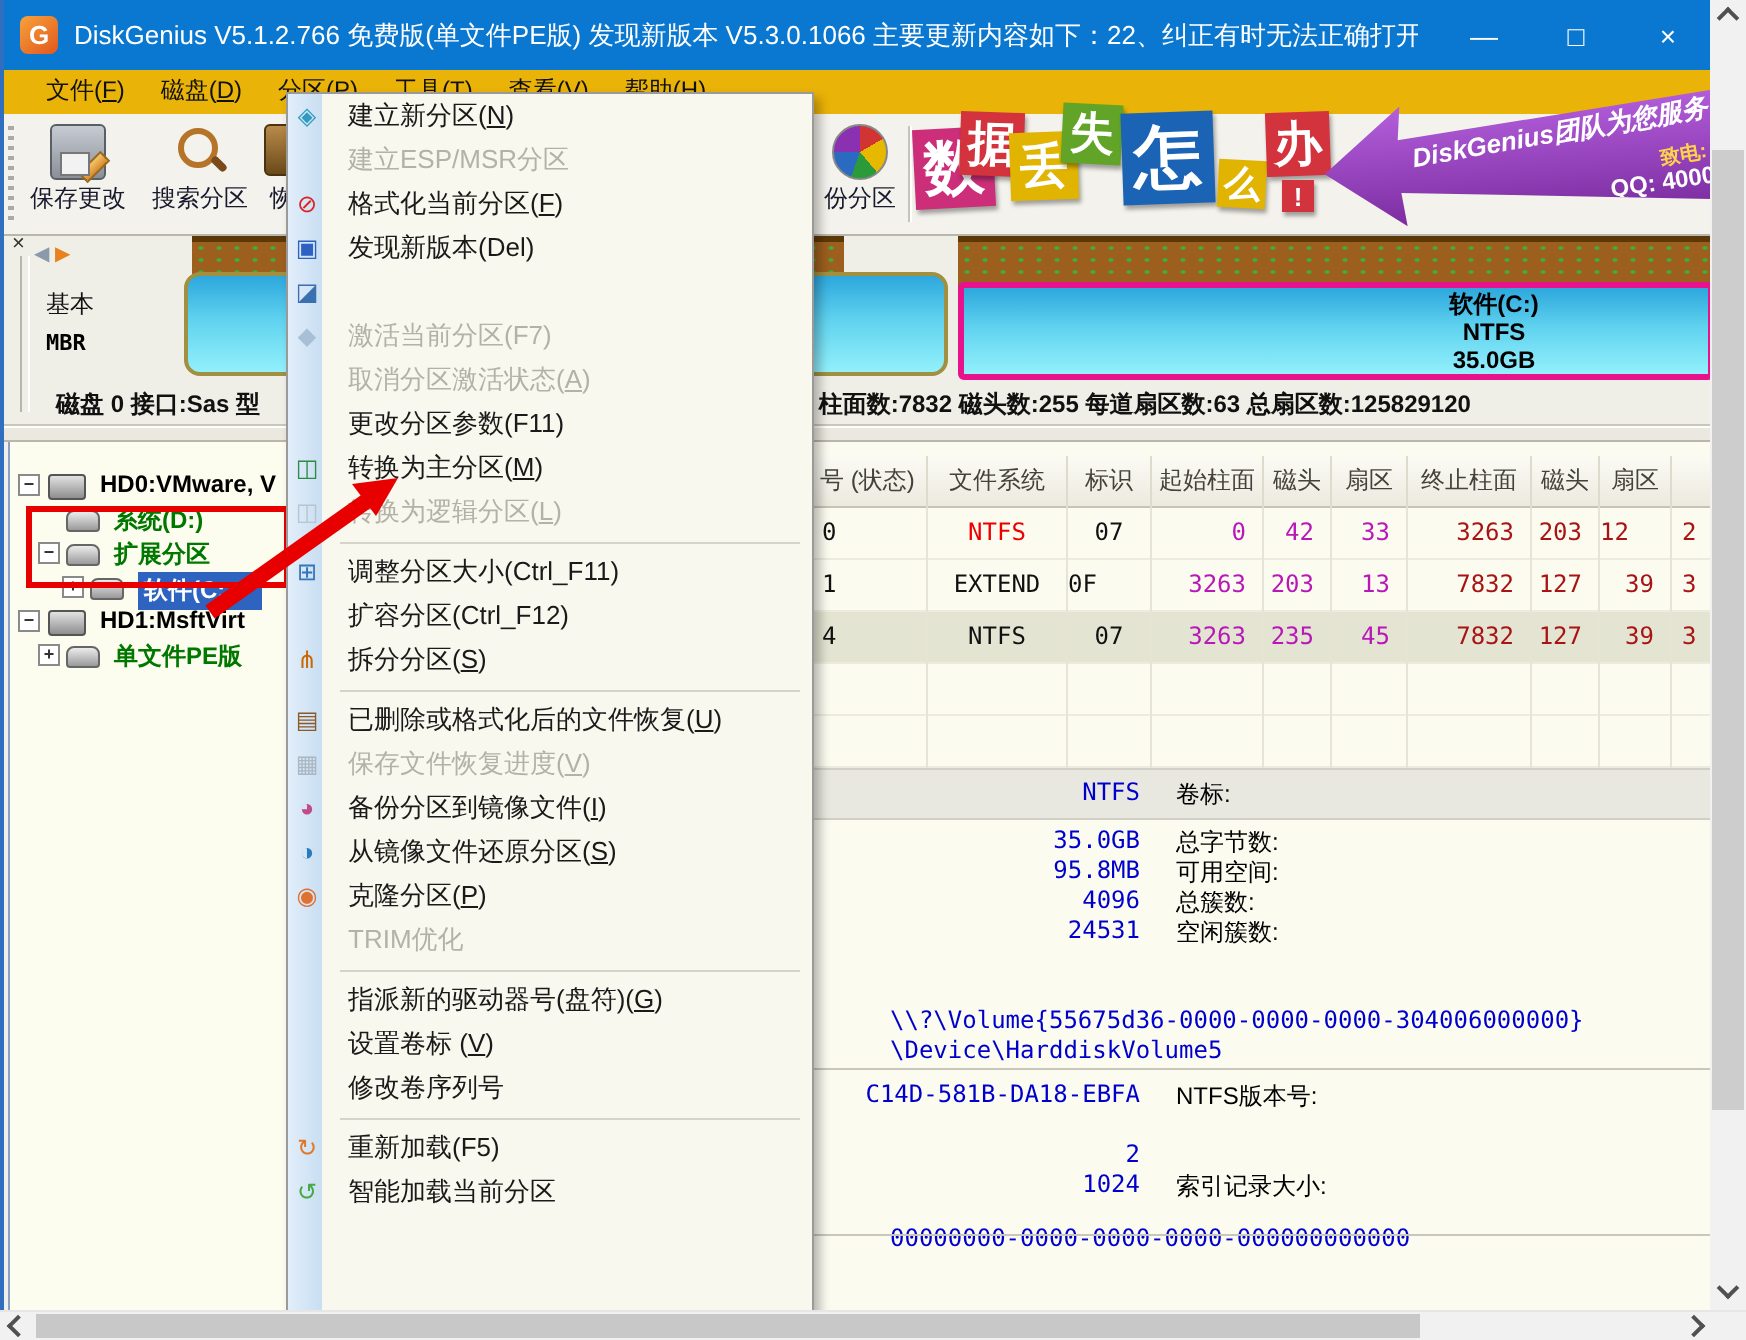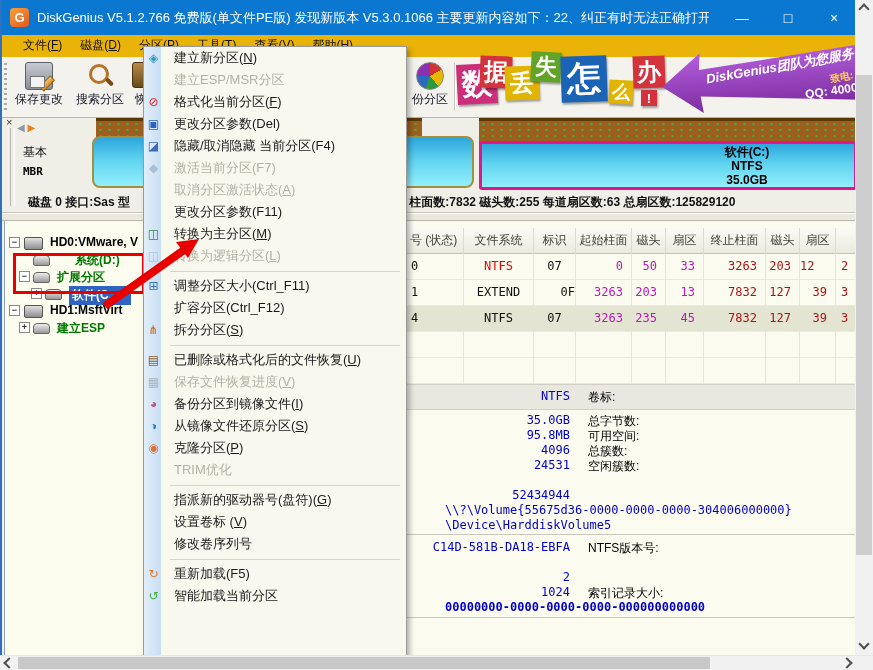--- a/index.html
+++ b/index.html
@@ -226,41 +226,41 @@
     <div class="main">
       <div class="tree">
         <div class="redrect"></div>
       <div class="trow" style="top: 13px;">
             <span class="texp" style="left: 4px;">−</span>
             <span class="ticon-disk" style="left: 19px;"></span>
             <span class="tlabel t-disk" style="left: 45px;">HD0:VMware, V</span>
           </div>
           <div class="trow" style="top: 30px;">
             <span class="ticon-part" style="left: 28px;"></span>
-            <span class="tlabel t-part" style="left: 52px; margin-left: 18px;">系统(D:)</span>
+            <span class="tlabel t-part" style="left: 52px;">系统(D:)</span>
           </div>
           <div class="trow" style="top: 47px;">
             <span class="texp" style="left: 14px;">−</span>
             <span class="ticon-part" style="left: 28px;"></span>
             <span class="tlabel t-part" style="left: 52px;">扩展分区</span>
           </div>
           <div class="trow" style="top: 64px;">
             <span class="texp" style="left: 26px;">+</span>
             <span class="ticon-part" style="left: 40px;"></span>
             <span class="tlabel t-sel" style="left: 64px;">软件(C:</span>
           </div>
           <div class="trow" style="top: 81px;">
             <span class="texp" style="left: 4px;">−</span>
             <span class="ticon-disk" style="left: 19px;"></span>
             <span class="tlabel t-disk" style="left: 45px;">HD1:MsftVirt</span>
           </div>
           <div class="trow" style="top: 98px;">
             <span class="texp" style="left: 14px;">+</span>
             <span class="ticon-part" style="left: 28px;"></span>
-            <span class="tlabel t-part" style="left: 52px;">建立ESP</span>
+            <span class="tlabel t-part" style="left: 52px;">单文件PE版</span>
           </div>
         </div>
       <div class="rightpanel">
         <div class="ptable">
             <div class="phead">
               <span class="pcell" style="left: 0px; width: 59px; text-align: left; padding-left: 5px;">号 (状态)</span>
               <span class="pcell" style="left: 59px; width: 70px; text-align: center;">文件系统</span>
               <span class="pcell" style="left: 129px; width: 42px; text-align: center;">标识</span>
               <span class="pcell" style="left: 171px; width: 56px; text-align: center;">起始柱面</span>
               <span class="pcell" style="left: 227px; width: 34px; text-align: center;">磁头</span>
@@ -268,31 +268,31 @@
               <span class="pcell" style="left: 299px; width: 62px; text-align: center;">终止柱面</span>
               <span class="pcell" style="left: 361px; width: 34px; text-align: center;">磁头</span>
               <span class="pcell" style="left: 395px; width: 36px; text-align: center;">扇区</span>
               <span class="pcell" style="left: 431px; width: 29px; text-align: center;"></span>
             </div>
             <div class="prow" style="top: 26px;">
               <span class="pcell" style="left: 0px; width: 59px; text-align: left; padding-left: 6px;">0</span>
               <span class="pcell c-red" style="left: 59px; width: 70px; text-align: center;">NTFS</span>
               <span class="pcell" style="left: 129px; width: 42px; text-align: center;">07</span>
               <span class="pcell c-start" style="left: 171px; width: 56px; text-align: right; padding-right: 8px;">0</span>
-              <span class="pcell c-start" style="left: 227px; width: 34px; text-align: right; padding-right: 8px;">50</span>
+              <span class="pcell c-start" style="left: 227px; width: 34px; text-align: right; padding-right: 8px;">42</span>
               <span class="pcell c-start" style="left: 261px; width: 38px; text-align: right; padding-right: 8px;">33</span>
               <span class="pcell c-end" style="left: 299px; width: 62px; text-align: right; padding-right: 8px;">3263</span>
               <span class="pcell c-end" style="left: 361px; width: 34px; text-align: right; padding-right: 8px;">203</span>
               <span class="pcell c-end" style="left: 395px; width: 36px; text-align: right; padding-right: 24px;">12</span>
               <span class="pcell c-end" style="left: 431px; width: 29px; text-align: left; padding-left: 5px;">2</span>
             </div>
             <div class="prow" style="top: 52px;">
               <span class="pcell" style="left: 0px; width: 59px; text-align: left; padding-left: 6px;">1</span>
               <span class="pcell" style="left: 59px; width: 70px; text-align: center;">EXTEND</span>
-              <span class="pcell" style="left: 129px; width: 42px; text-align: right;">0F</span>
+              <span class="pcell" style="left: 129px; width: 42px; text-align: left;">0F</span>
               <span class="pcell c-start" style="left: 171px; width: 56px; text-align: right; padding-right: 8px;">3263</span>
               <span class="pcell c-start" style="left: 227px; width: 34px; text-align: right; padding-right: 8px;">203</span>
               <span class="pcell c-start" style="left: 261px; width: 38px; text-align: right; padding-right: 8px;">13</span>
               <span class="pcell c-end" style="left: 299px; width: 62px; text-align: right; padding-right: 8px;">7832</span>
               <span class="pcell c-end" style="left: 361px; width: 34px; text-align: right; padding-right: 8px;">127</span>
               <span class="pcell c-end" style="left: 395px; width: 36px; text-align: right; padding-right: 8px;">39</span>
               <span class="pcell c-end" style="left: 431px; width: 29px; text-align: left; padding-left: 5px;">3</span>
             </div>
             <div class="prow sel-row" style="top: 78px;">
               <span class="pcell" style="left: 0px; width: 59px; text-align: left; padding-left: 6px;">4</span>
@@ -346,53 +346,49 @@
               <span class="dlab">可用空间:</span>
             </div>
             <div class="dline" style="top: 59px;">
               <span class="dval">4096</span>
               <span class="dlab">总簇数:</span>
             </div>
             <div class="dline" style="top: 74px;">
               <span class="dval">24531</span>
               <span class="dlab">空闲簇数:</span>
             </div>
-            <div class="dline" style="top: 104px;">
-              <span class="dval">52434944</span>
-              <span class="dlab"></span>
-            </div>
             <div class="dpath" style="top: 119px;">\\?\Volume{55675d36-0000-0000-0000-304006000000}</div>
             <div class="dpath" style="top: 134px;">\Device\HarddiskVolume5</div>
             <div class="dsep" style="top: 150px;"></div>
             <div class="dline" style="top: 156px;">
               <span class="dval">C14D-581B-DA18-EBFA</span>
               <span class="dlab">NTFS版本号:</span>
             </div>
             <div class="dline" style="top: 186px;">
               <span class="dval">2</span>
             </div>
             <div class="dline" style="top: 201px;">
               <span class="dval">1024</span>
               <span class="dlab">索引记录大小:</span>
             </div>
-            <div class="dpath" style="top: 216px; font-weight: bold;">00000000-0000-0000-0000-000000000000</div>
+            <div class="dpath" style="top: 228px;">00000000-0000-0000-0000-000000000000</div>
             <div class="dsep" style="top: 233px;"></div>
           </div>
       </div>
     </div>
   </div>
 
   <div class="ctxmenu">
     <div class="ctxstrip"></div>
     <div style="position:relative;">
         <div class="mi"><span class="mic" style="color: rgb(47, 155, 193);">◈</span><span class="mit">建立新分区(<u>N</u>)</span></div>
         <div class="mi dis"><span class="mic"></span><span class="mit">建立ESP/MSR分区</span></div>
         <div class="mi"><span class="mic" style="color: rgb(221, 34, 34);">⊘</span><span class="mit">格式化当前分区(<u>F</u>)</span></div>
-        <div class="mi"><span class="mic" style="color: rgb(45, 98, 194);">▣</span><span class="mit">更改分区参数(Del)</span></div>
-        <div class="mi"><span class="mic" style="color: rgb(58, 111, 176);">◪</span><span class="mit">隐藏/取消隐藏 当前分区(F4)</span></div>
+        <div class="mi"><span class="mic" style="color: rgb(45, 98, 194);">▣</span><span class="mit">发现新版本(Del)</span></div>
+        <div class="mi"><span class="mic" style="color: rgb(58, 111, 176);">◪</span></div>
         <div class="mi dis"><span class="mic" style="color: rgb(169, 191, 214);">◆</span><span class="mit">激活当前分区(F7)</span></div>
         <div class="mi dis"><span class="mic"></span><span class="mit">取消分区激活状态(<u>A</u>)</span></div>
         <div class="mi"><span class="mic"></span><span class="mit">更改分区参数(F11)</span></div>
         <div class="mi"><span class="mic" style="color: rgb(47, 138, 70);">◫</span><span class="mit">转换为主分区(<u>M</u>)</span></div>
         <div class="mi dis"><span class="mic" style="color: rgb(185, 196, 206);">◫</span><span class="mit">转换为逻辑分区(<u>L</u>)</span></div>
         <div class="msep"></div>
         <div class="mi"><span class="mic" style="color: rgb(51, 119, 187);">⊞</span><span class="mit">调整分区大小(Ctrl_F11)</span></div>
         <div class="mi"><span class="mic"></span><span class="mit">扩容分区(Ctrl_F12)</span></div>
         <div class="mi"><span class="mic" style="color: rgb(204, 102, 0);">⋔</span><span class="mit">拆分分区(<u>S</u>)</span></div>
         <div class="msep"></div>

